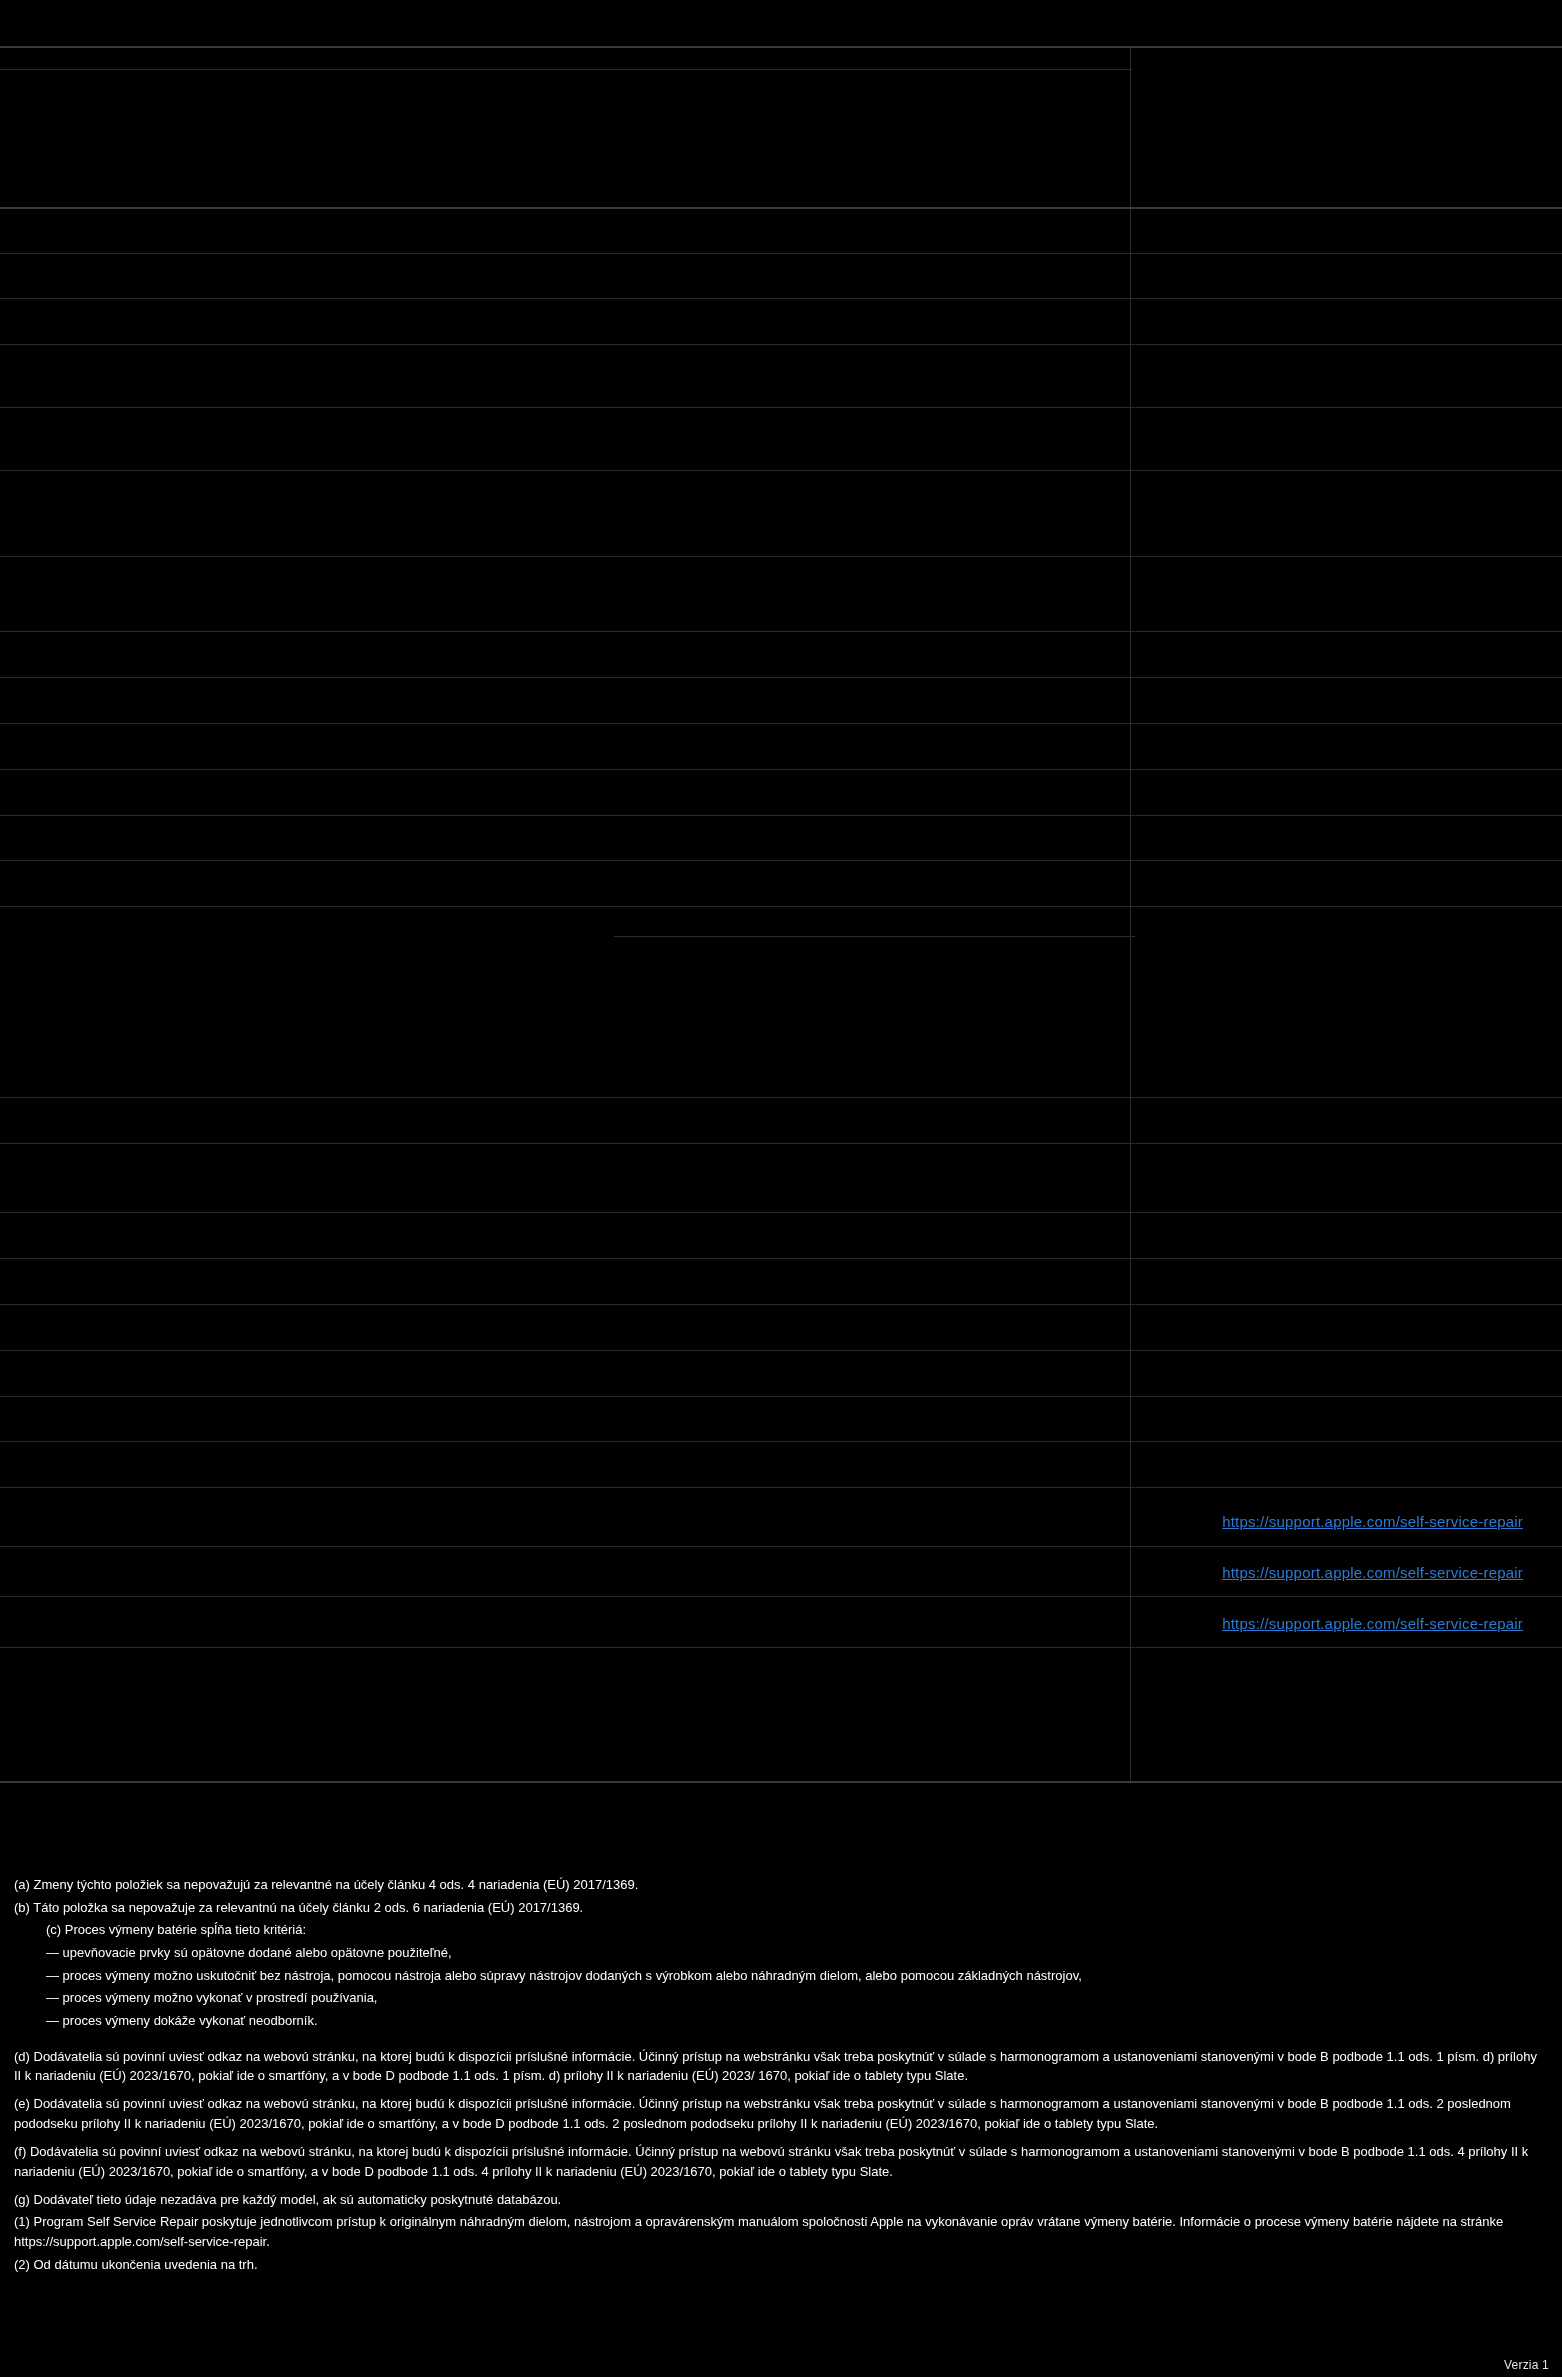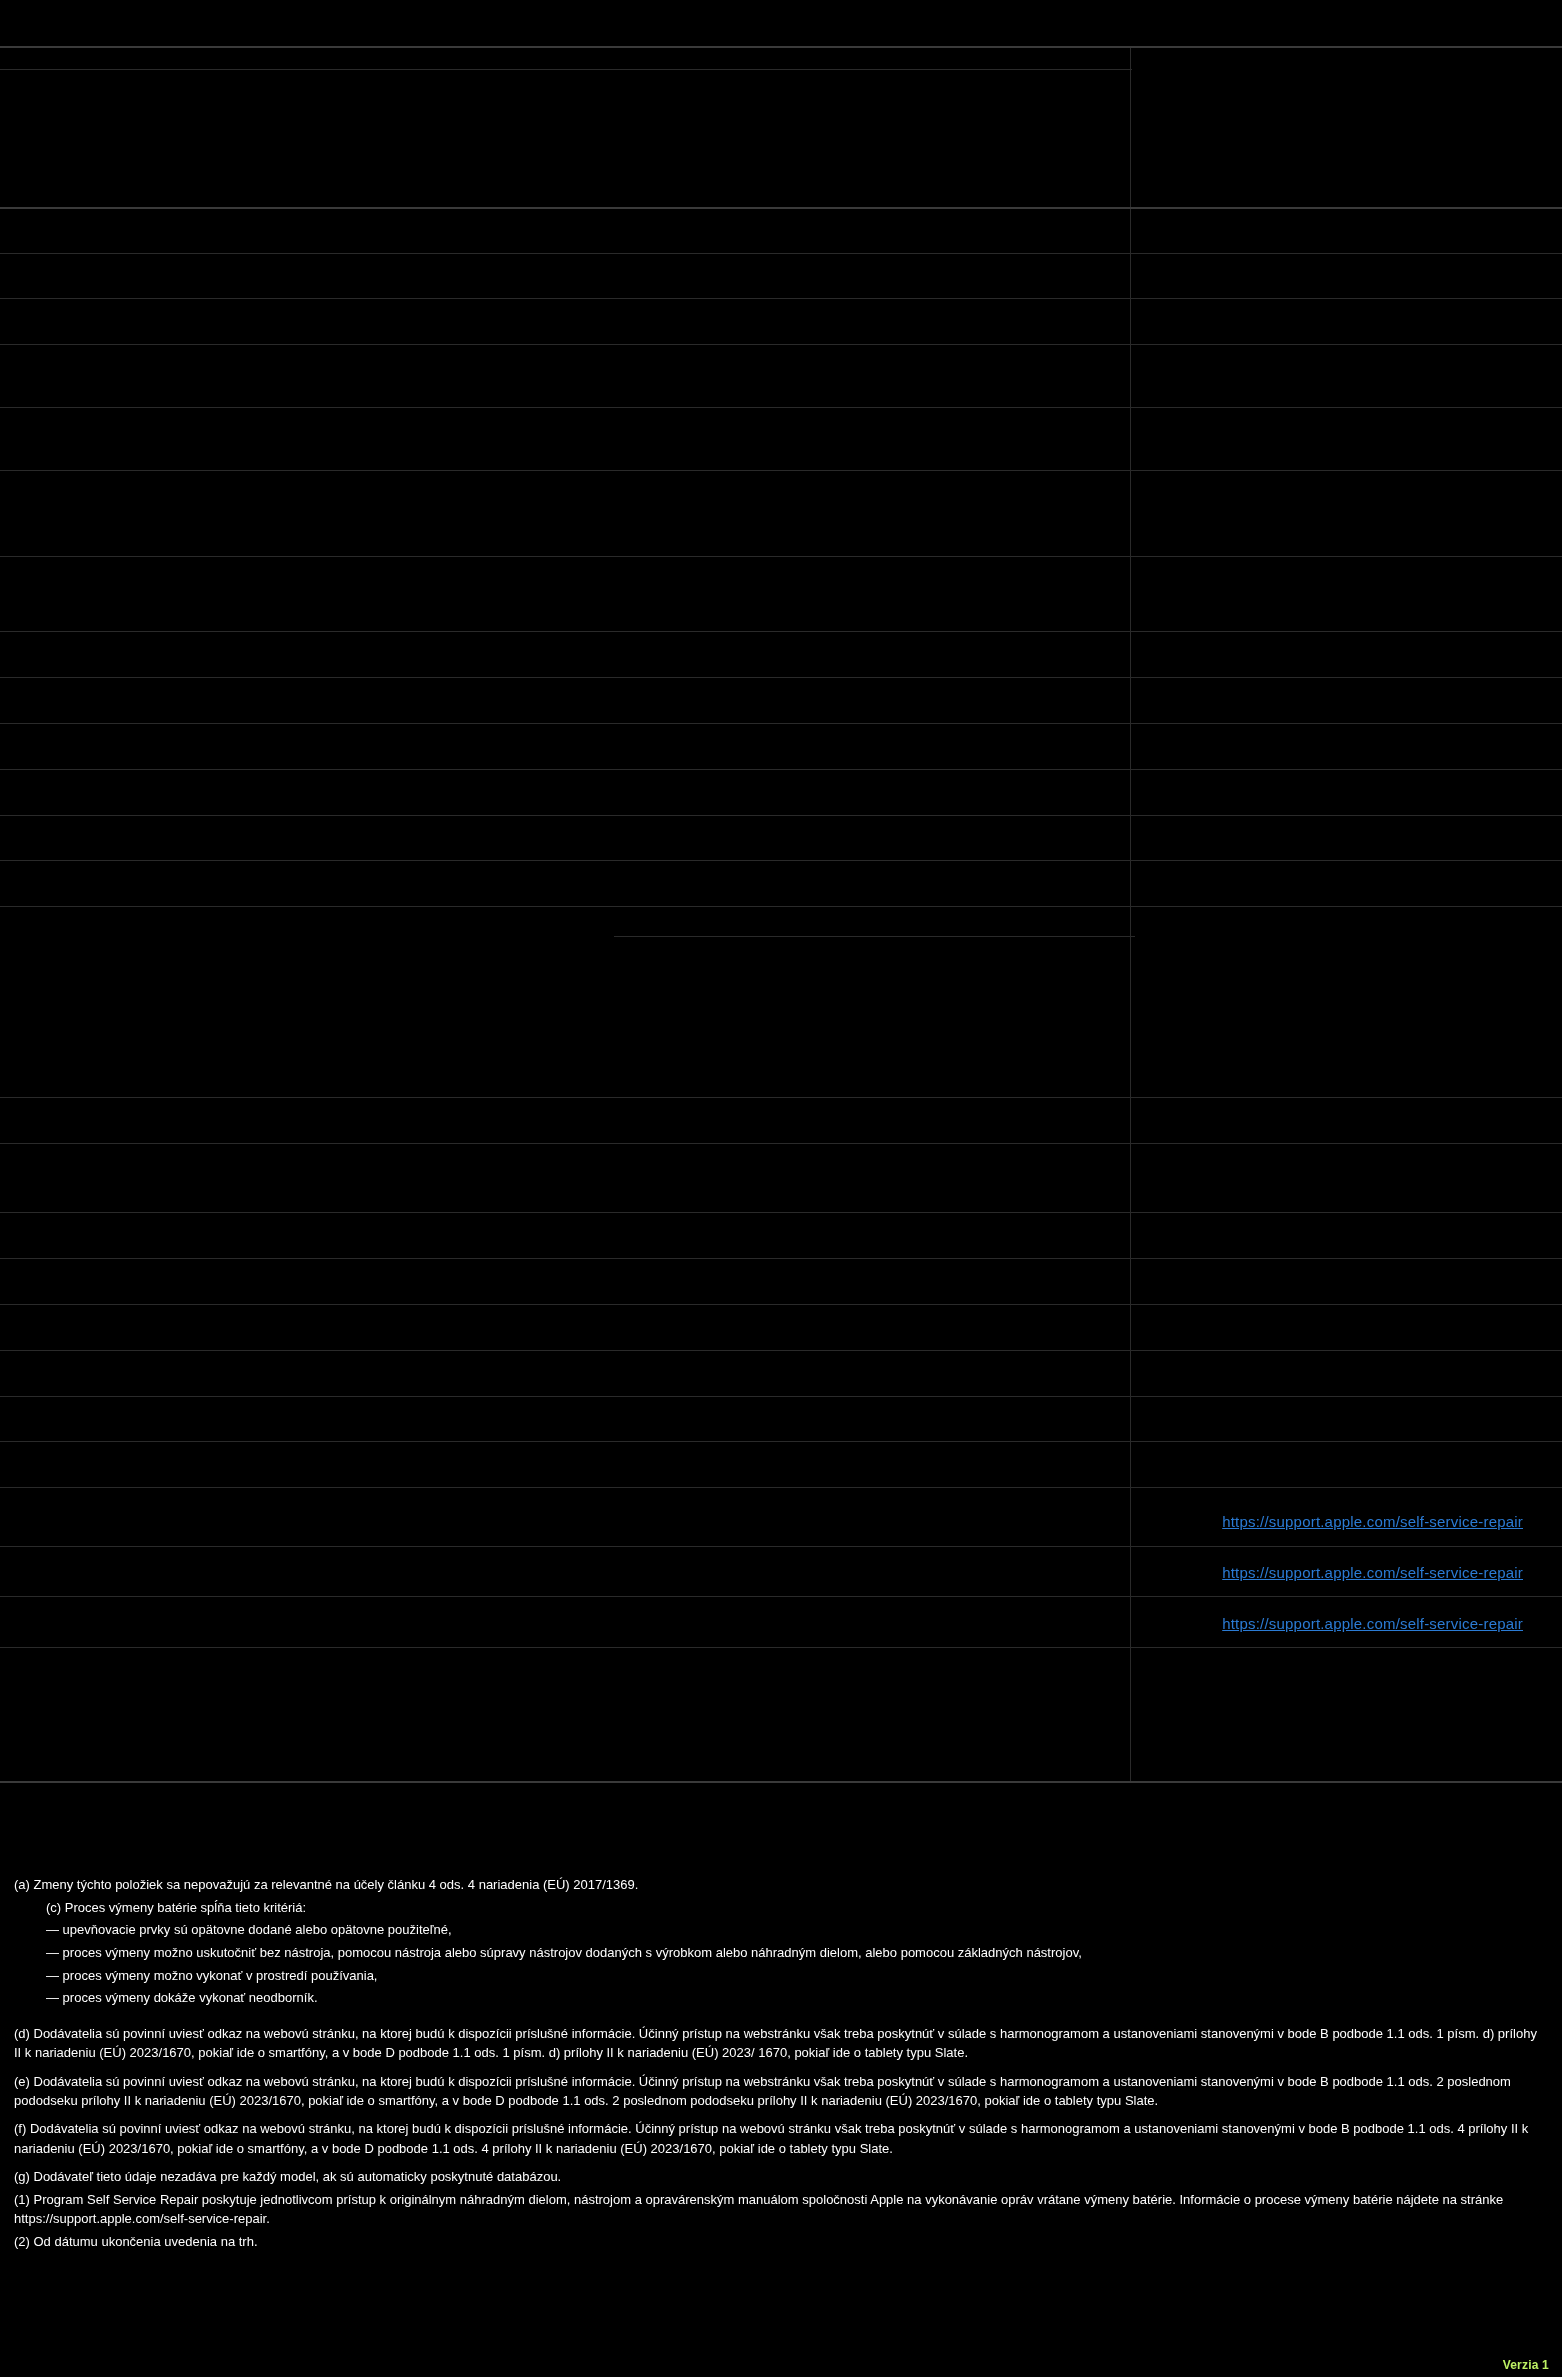--- a/index.html
+++ b/index.html
@@ -89,22 +89,22 @@
     padding-left: 0;
   }
   .fn-block { margin-bottom: 16px; margin-left: 32px; }
 
   
   .version {
     position: absolute;
     right: 14px;
     bottom: 4.7px;
     font-size: 12px;
-    font-weight: bold;
-    color: #bef264;
+    font-weight: normal;
+    color: #e5e5e5;
     letter-spacing: 0.2px;
   }
 </style>
 </head>
 <body>
 
 <div class="page">
 
   <div class="table-region">
     <div class="vrule" style="top:46px;height:1735px;"></div>
@@ -151,20 +151,21 @@
         <a class="link" href="#">https://support.apple.com/self-service-repair</a>
       </div>
     </div>
 
     <div style="height:1815px;"></div>
   </div>
 
   <div class="footnotes">
 
     <p class="fn tight">(a) Zmeny týchto položiek sa nepovažujú za relevantné na účely článku 4 ods. 4 nariadenia (EÚ) 2017/1369.</p>
+    <p class="fn tight">(b) Táto položka sa nepovažuje za relevantnú na účely článku 2 ods. 6 nariadenia (EÚ) 2017/1369.</p>
 
     <div class="fn-block">
       <p class="fn tight">(c) Proces výmeny batérie spĺňa tieto kritériá:</p>
       <p class="fn-dash">— upevňovacie prvky sú opätovne dodané alebo opätovne použiteľné,</p>
       <p class="fn-dash">— proces výmeny možno uskutočniť bez nástroja, pomocou nástroja alebo súpravy nástrojov dodaných s výrobkom alebo náhradným dielom, alebo pomocou základných nástrojov,</p>
       <p class="fn-dash">— proces výmeny možno vykonať v prostredí používania,</p>
       <p class="fn-dash">— proces výmeny dokáže vykonať neodborník.</p>
     </div>
 
     <p class="fn">(d) Dodávatelia sú povinní uviesť odkaz na webovú stránku, na ktorej budú k dispozícii príslušné informácie. Účinný prístup na webstránku však treba poskytnúť v súlade s harmonogramom a ustanoveniami stanovenými v bode B podbode 1.1 ods. 1 písm. d) prílohy II k nariadeniu (EÚ) 2023/1670, pokiaľ ide o smartfóny, a v bode D podbode 1.1 ods. 1 písm. d) prílohy II k nariadeniu (EÚ) 2023/ 1670, pokiaľ ide o tablety typu Slate.</p>

